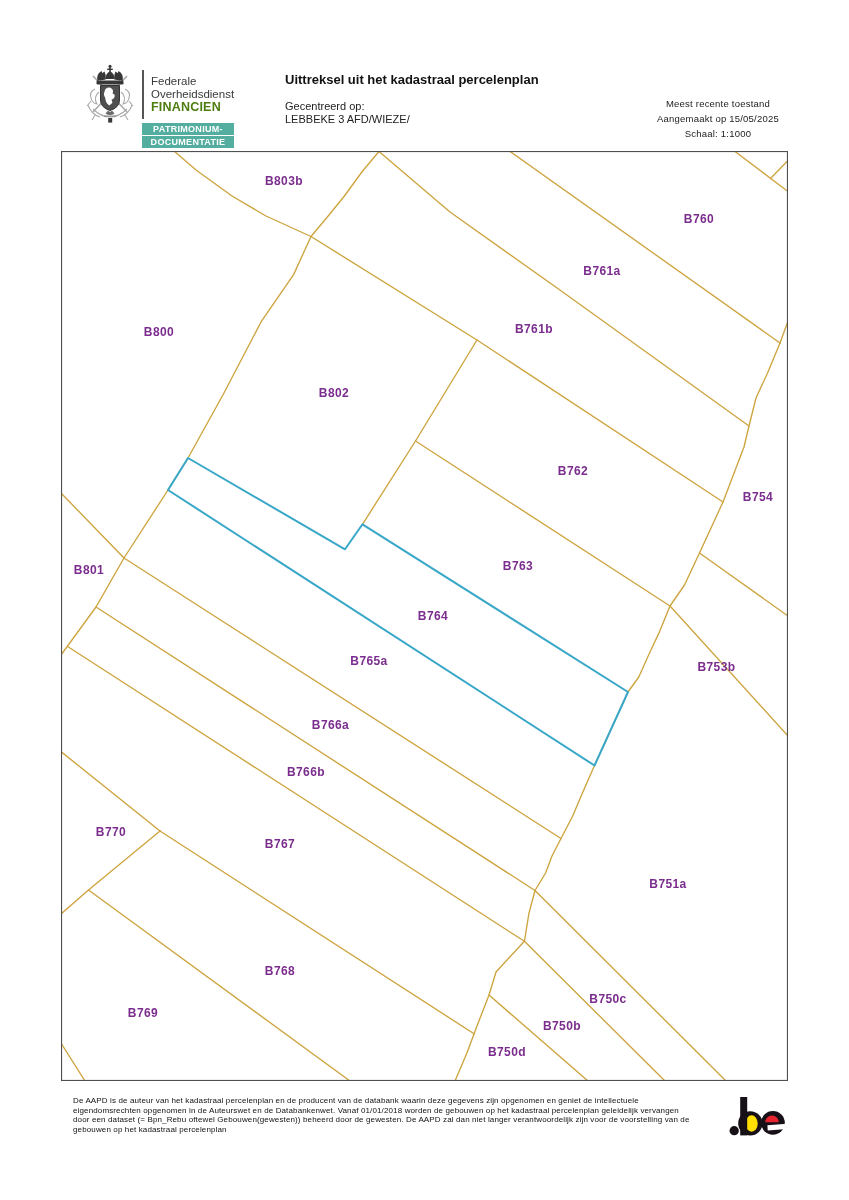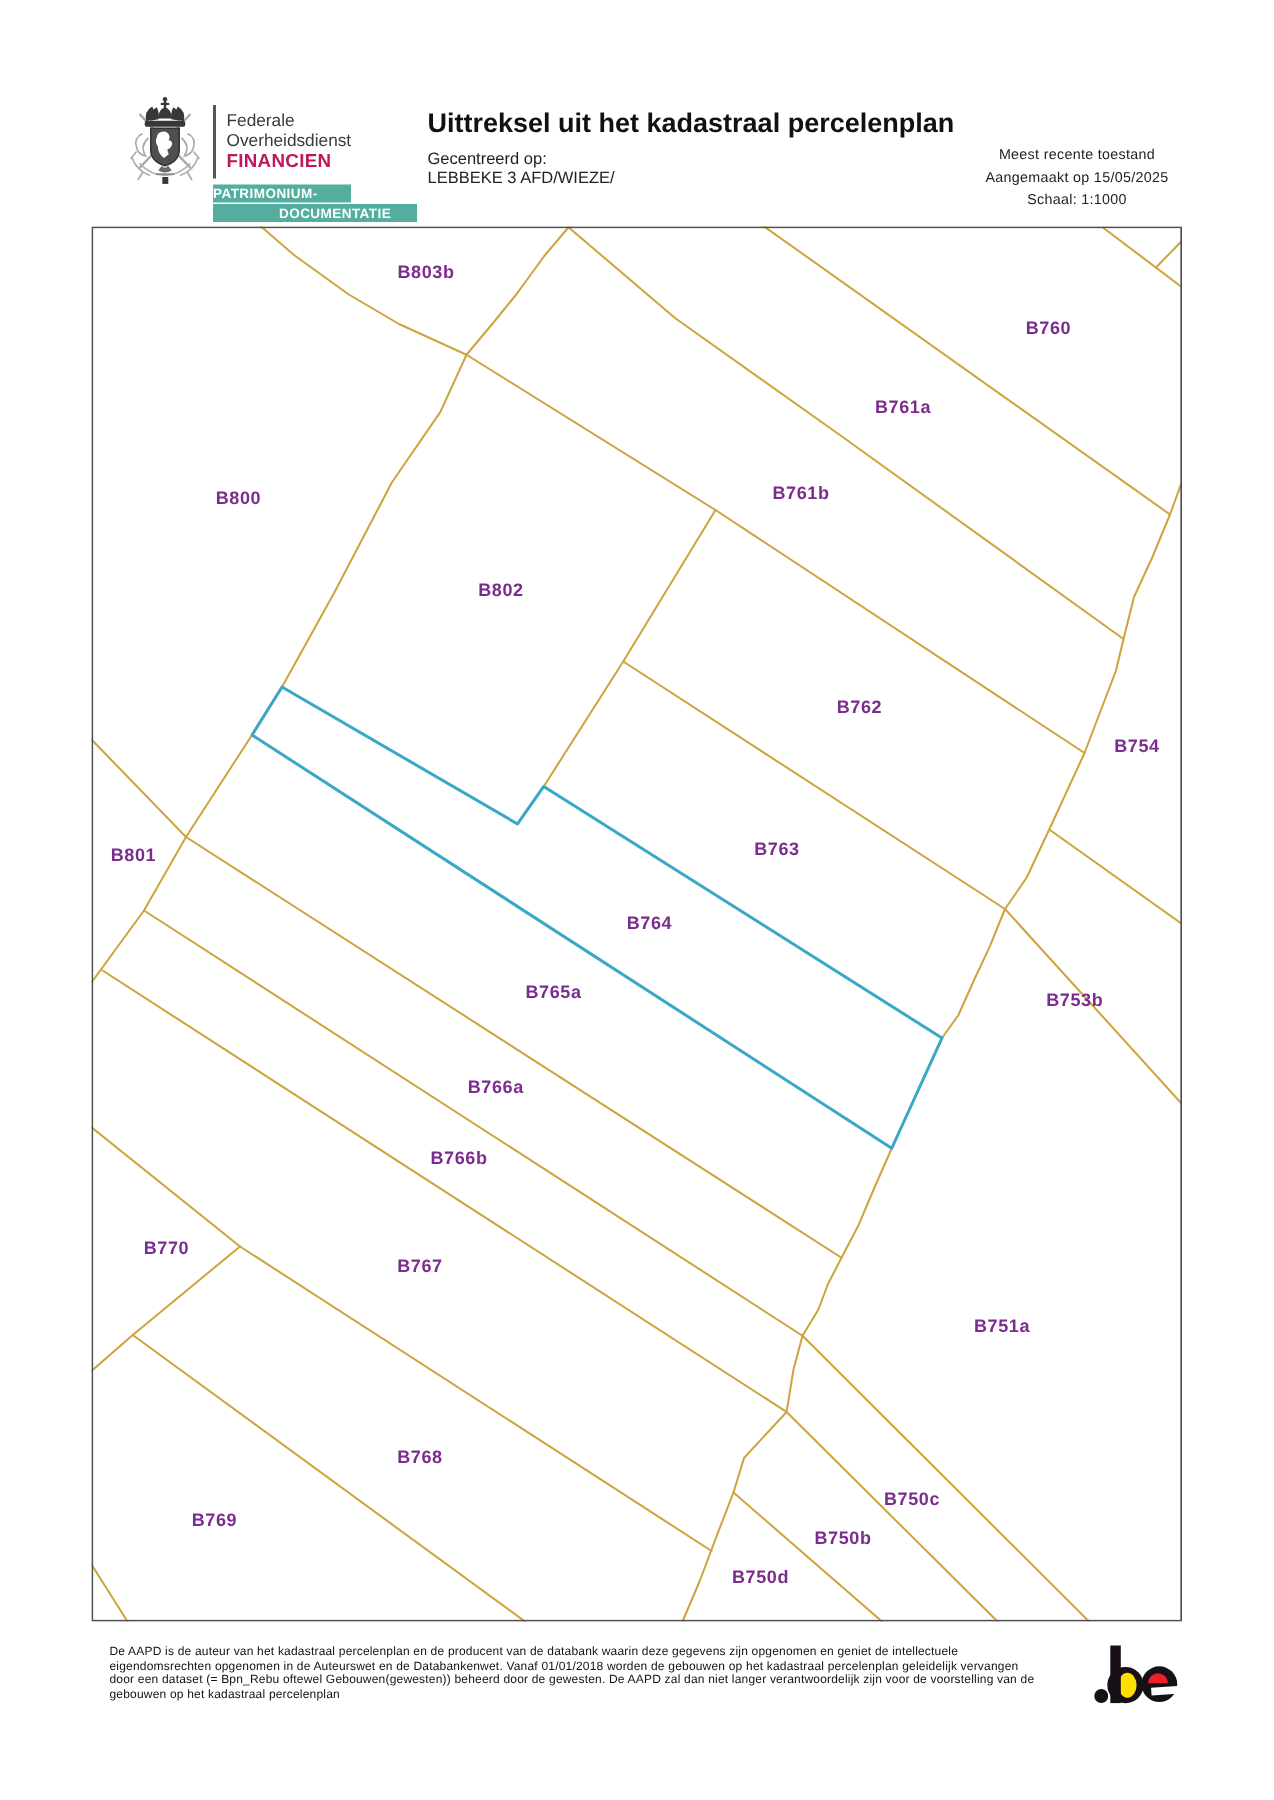--- a/index.html
+++ b/index.html
@@ -1,21 +1,21 @@
 <!DOCTYPE html>
 <html><head>
 <meta charset="utf-8">
 <style>
   html,body{margin:0;padding:0;}
   body{width:849px;height:1200px;background:#ffffff;font-family:"Liberation Sans",sans-serif;position:relative;overflow:hidden;}
   .abs{position:absolute;}
   .fodtxt{left:151px;top:75px;font-size:11.5px;line-height:13.2px;color:#3a3a3a;letter-spacing:0px;}
-  .fodtxt b{color:#be185d;font-size:12.5px;letter-spacing:0.2px;}
-  .badge{left:142px;width:92px;height:12px;background:#53ae9f;color:#fff;font-size:9px;font-weight:bold;line-height:12.5px;letter-spacing:0.3px;}
-  .title{left:285px;top:72px;font-size:18px;font-weight:bold;color:#111;}
+  .fodtxt b{color:#4d7c0f;font-size:12.5px;letter-spacing:0.2px;}
+  .badge{left:142px;width:92px;height:12px;background:#53ae9f;color:#fff;font-size:9px;font-weight:bold;text-align:center;line-height:12.5px;letter-spacing:0.3px;}
+  .title{left:285px;top:72px;font-size:13px;font-weight:bold;color:#111;}
   .sub{left:285px;top:100px;font-size:11px;color:#222;line-height:12.5px;}
   .right-block{right:70px;top:96px;font-size:9.5px;color:#222;line-height:15.2px;text-align:center;letter-spacing:0.22px;}
   .footer{left:73px;top:1096px;font-size:8px;letter-spacing:0.13px;color:#111;line-height:9.7px;}
 </style>
 </head>
 <body>
 
 <svg class="abs" style="left:83px;top:63px" width="58" height="64" viewBox="0 0 58 64">
   <g stroke="#a8a8a8" stroke-width="1.6" fill="none">
     <path d="M10 13 L44 49 M44 13 L10 49"></path>
@@ -42,21 +42,21 @@
   <path d="M17.5 22.5 h19 v14.5 q0 7.5 -9.5 10.5 q-9.5 -3 -9.5 -10.5 z" fill="none" stroke="#333333" stroke-width="1"></path>
   <path d="M22.5 26 q3.5 -2.5 6 -0.5 q2.5 2 1 5 q3 0.5 2 3.5 q-0.8 2.2 -3 2.8 l1 3 l-3.2 2.6 q-4 -3 -4 -7.5 q-2.2 -3.5 -0.8 -6.2 q0.4 -1.7 1 -2.7z" fill="#ffffff"></path>
   <path d="M25 47.5 q2 2.5 4 0 l2.5 3 q-4.5 3 -9 0 z" fill="#6a6a6a"></path>
   <rect x="25.2" y="55" width="4" height="4.6" fill="#383838"></rect>
   <rect x="21" y="52.5" width="12" height="1.2" fill="#8a8a8a"></rect>
 </svg>
 
 <div class="abs" style="left:142px;top:70px;width:2px;height:49px;background:#555;"></div>
 <div class="abs fodtxt">Federale<br>Overheidsdienst<br><b>FINANCIEN</b></div>
 <div class="abs badge" style="top:123px;">PATRIMONIUM-</div>
-<div class="abs badge" style="top:136px;padding-left:44px;">DOCUMENTATIE</div>
+<div class="abs badge" style="top:136px;">DOCUMENTATIE</div>
 <div class="abs title">Uittreksel uit het kadastraal percelenplan</div>
 <div class="abs sub">Gecentreerd op:<br>LEBBEKE 3 AFD/WIEZE/</div>
 <div class="abs right-block">Meest recente toestand<br>Aangemaakt op 15/05/2025<br>Schaal: 1:1000</div>
 
 <svg class="abs" style="left:61px;top:151px" width="727" height="930" viewBox="61 151 727 930">
   <g fill="none" stroke="#cda43e" stroke-width="1.35" stroke-linecap="round" stroke-linejoin="round">
 
     <path d="M379 151.5 L362.6 171 L344.4 196 L329 215 L311 236.5 L293.6 274.6 L261.2 321.7 L222.9 395 L188 458 L168 490 L124 558"></path>
 
     <path d="M174 151 L196 170 L232 196 L266 216 L311 236.5 L477 340 L723 502"></path>

